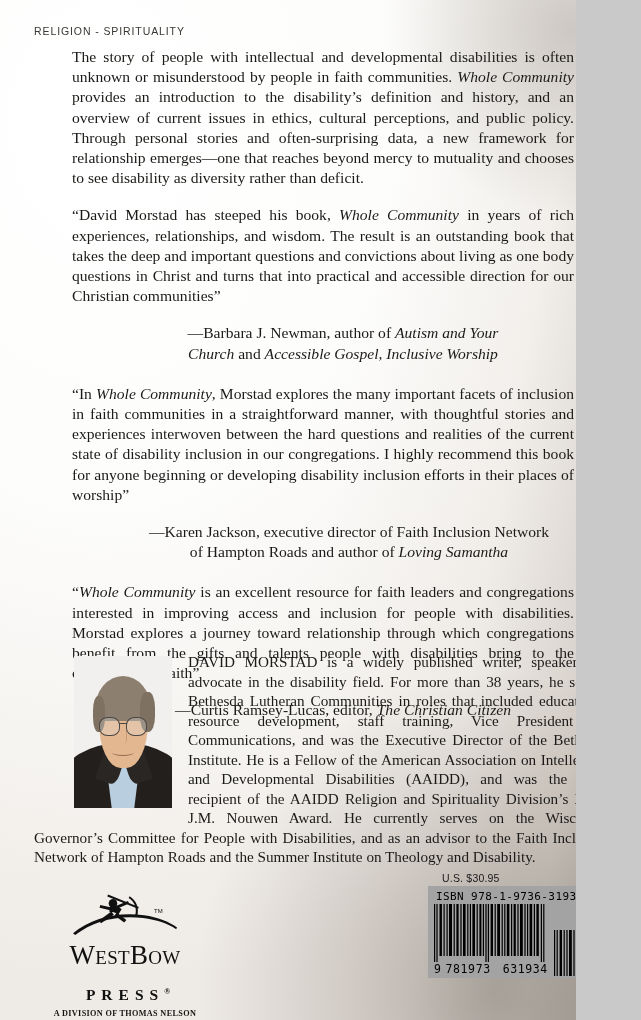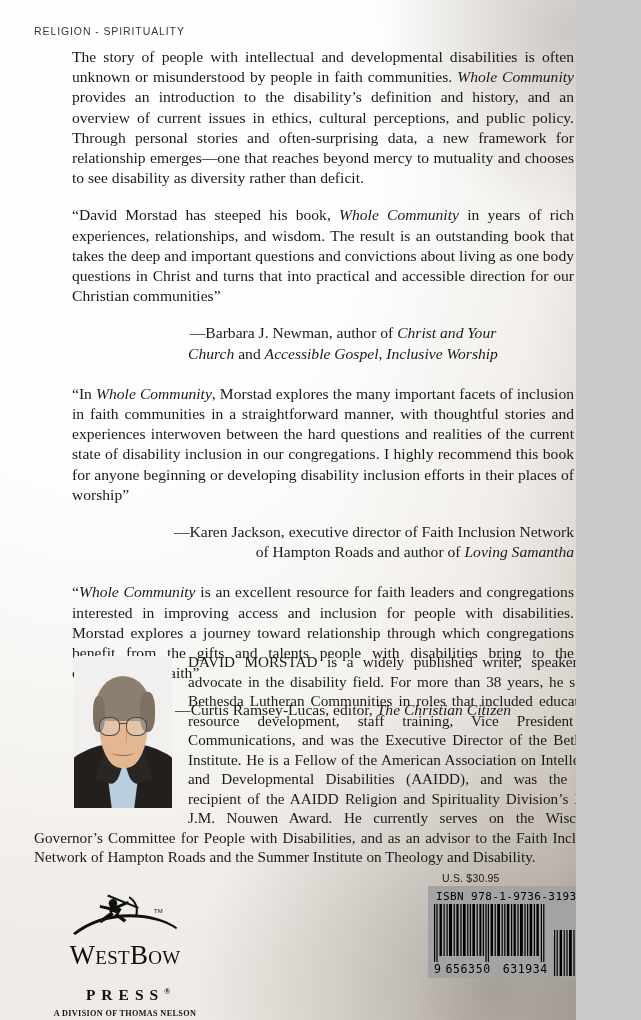--- a/index.html
+++ b/index.html
@@ -81,21 +81,21 @@
     hyphens: none;
   }
 
   .attrib {
     margin: 4px 0 0 0;
     font-size: 15.6px;
     line-height: 1.30;
     text-align: center;
     padding-left: 40px;
   }
-  .attrib.narrow { padding-left: 52px; text-align: right; }
+  .attrib.narrow { padding-left: 52px; }
   .attrib .l2 { display: block; }
 
   .quote-block { margin-bottom: 20px; }
 
   i, em { font-style: italic; }
 
   
   .bio-wrap {
     position: absolute;
     left: 34px;
@@ -288,21 +288,21 @@
   <div id="content">
 
     <div class="category">RELIGION - SPIRITUALITY</div>
 
     <div class="textcol">
 
       <p class="body"><span>The story of people with intellectual and developmental disabilities is often unknown or misunderstood by people in faith communities. </span><i>Whole Community</i><span> provides an introduction to the disability’s definition and history, and an overview of current issues in ethics, cultural perceptions, and public policy. Through personal stories and often-surprising data, a new framework for relationship emerges—one that reaches beyond mercy to mutuality and chooses to see disability as diversity rather than deficit.</span></p>
 
       <div class="quote-block">
         <p class="body"><span>“David Morstad has steeped his book, </span><i>Whole Community</i><span> in years of rich experiences, relationships, and wisdom. The result is an outstanding book that takes the deep and important questions and convictions about living as one body questions in Christ and turns that into practical and accessible direction for our Christian communities”</span></p>
-        <p class="attrib"><span>—Barbara J. Newman, author of </span><i>Christ and Your</i><span class="l2"><i>Church</i><span> and </span><i>Accessible Gospel, Inclusive Worship</i></span></p>
+        <p class="attrib"><span>—Barbara J. Newman, author of </span><i>Autism and Your</i><span class="l2"><i>Church</i><span> and </span><i>Accessible Gospel, Inclusive Worship</i></span></p>
       </div>
 
       <div class="quote-block">
         <p class="body"><span>“In </span><i>Whole Community</i><span>, Morstad explores the many important facets of inclusion in faith communities in a straightforward manner, with thoughtful stories and experiences interwoven between the hard questions and realities of the current state of disability inclusion in our congregations. I highly recommend this book for anyone beginning or developing disability inclusion efforts in their places of worship”</span></p>
         <p class="attrib narrow"><span>—Karen Jackson, executive director of Faith Inclusion Network</span><span class="l2"><span>of Hampton Roads and author of </span><i>Loving Samantha</i></span></p>
       </div>
 
       <div class="quote-block">
         <p class="body"><span>“</span><i>Whole Community</i><span> is an excellent resource for faith leaders and congregations interested in improving access and inclusion for people with disabilities. Morstad explores a journey toward relationship through which congregations benefit from the gifts and talents people with disabilities bring to the community of faith”</span></p>
         <p class="attrib"><span>—Curtis Ramsey-Lucas, editor, </span><i>The Christian Citizen</i></p>
@@ -401,21 +401,21 @@
                   <rect x="86.0" y="0" width="2.8" height="52"></rect>
                 <rect x="90.4" y="0" width="1.2" height="52"></rect>
                   <rect x="93.0" y="0" width="1.2" height="52"></rect>
                 <rect x="95.6" y="0" width="2.6" height="52"></rect>
                   <rect x="99.8" y="0" width="1.2" height="52"></rect>
                 <rect x="102.4" y="0" width="2.4" height="52"></rect>
                 <rect x="106.8" y="0" width="1.2" height="58"></rect>
                   <rect x="109.2" y="0" width="1.2" height="58"></rect>
               </g>
             </svg>
-            <div class="ean-digits"><span class="lead">9</span><span class="grp">656350</span><span>631934</span></div>
+            <div class="ean-digits"><span class="lead">9</span><span class="grp">781973</span><span>631934</span></div>
           </div>
           <div class="ean-add">
             <div class="addon-digits">53095</div>
             <svg class="bars" viewBox="0 0 52 46" width="52" height="46" preserveAspectRatio="none" aria-hidden="true">
               <g fill="#000">
                 <rect x="0" y="0" width="1.2" height="46"></rect>
                   <rect x="2.6" y="0" width="1.2" height="46"></rect>
                 <rect x="5.6" y="0" width="2.4" height="46"></rect>
                   <rect x="9.6" y="0" width="1.2" height="46"></rect>
                 <rect x="12.4" y="0" width="1.2" height="46"></rect>

